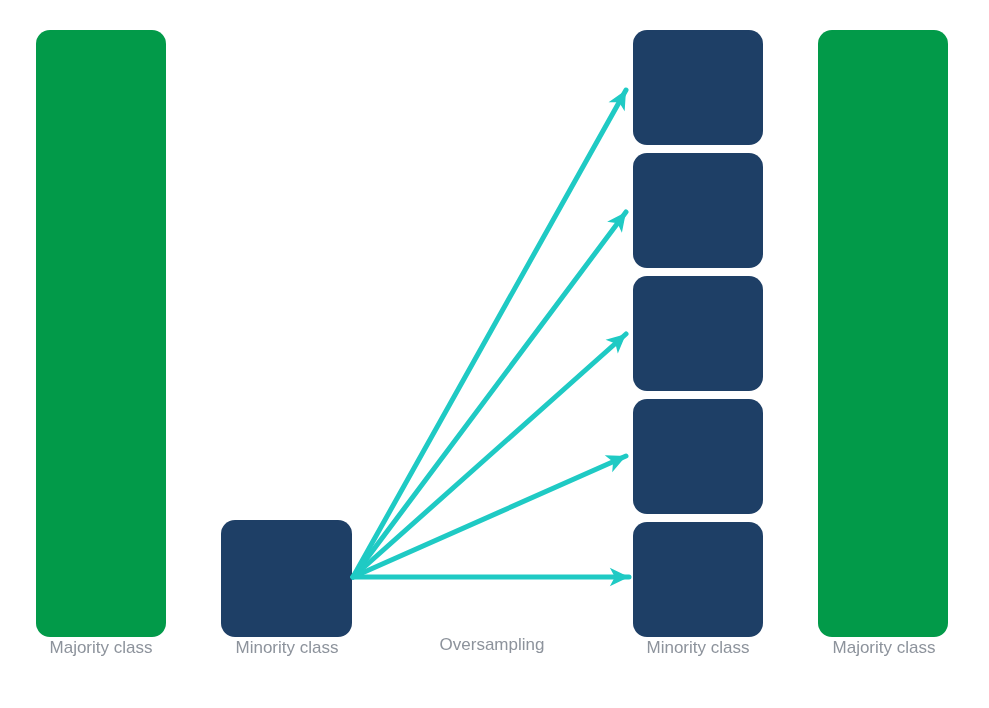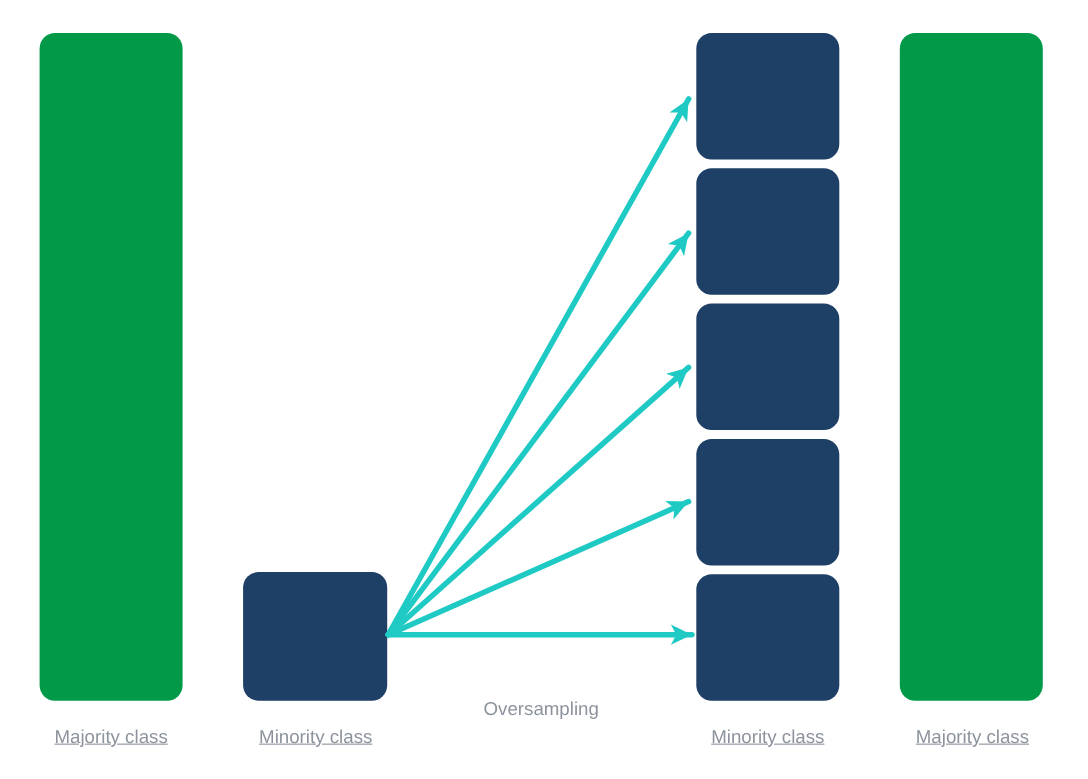--- a/index.html
+++ b/index.html
@@ -64,21 +64,21 @@
     fill:var(--arrow);
   }
   .label{
     position:absolute;
     transform:translateX(-50%);
     color:var(--label-text);
     font-size:17px;
     line-height:20px;
     white-space:nowrap;
   }
-  .label.row{top:660px;text-decoration:underline;}
+  .label.row{top:638px;}
   .label.caption{top:635px;text-align:center;}
 </style>
 </head>
 <body>
 
 <div class="canvas">
 
   <div class="bar left"></div>
 
   <div class="minority-single"></div>

